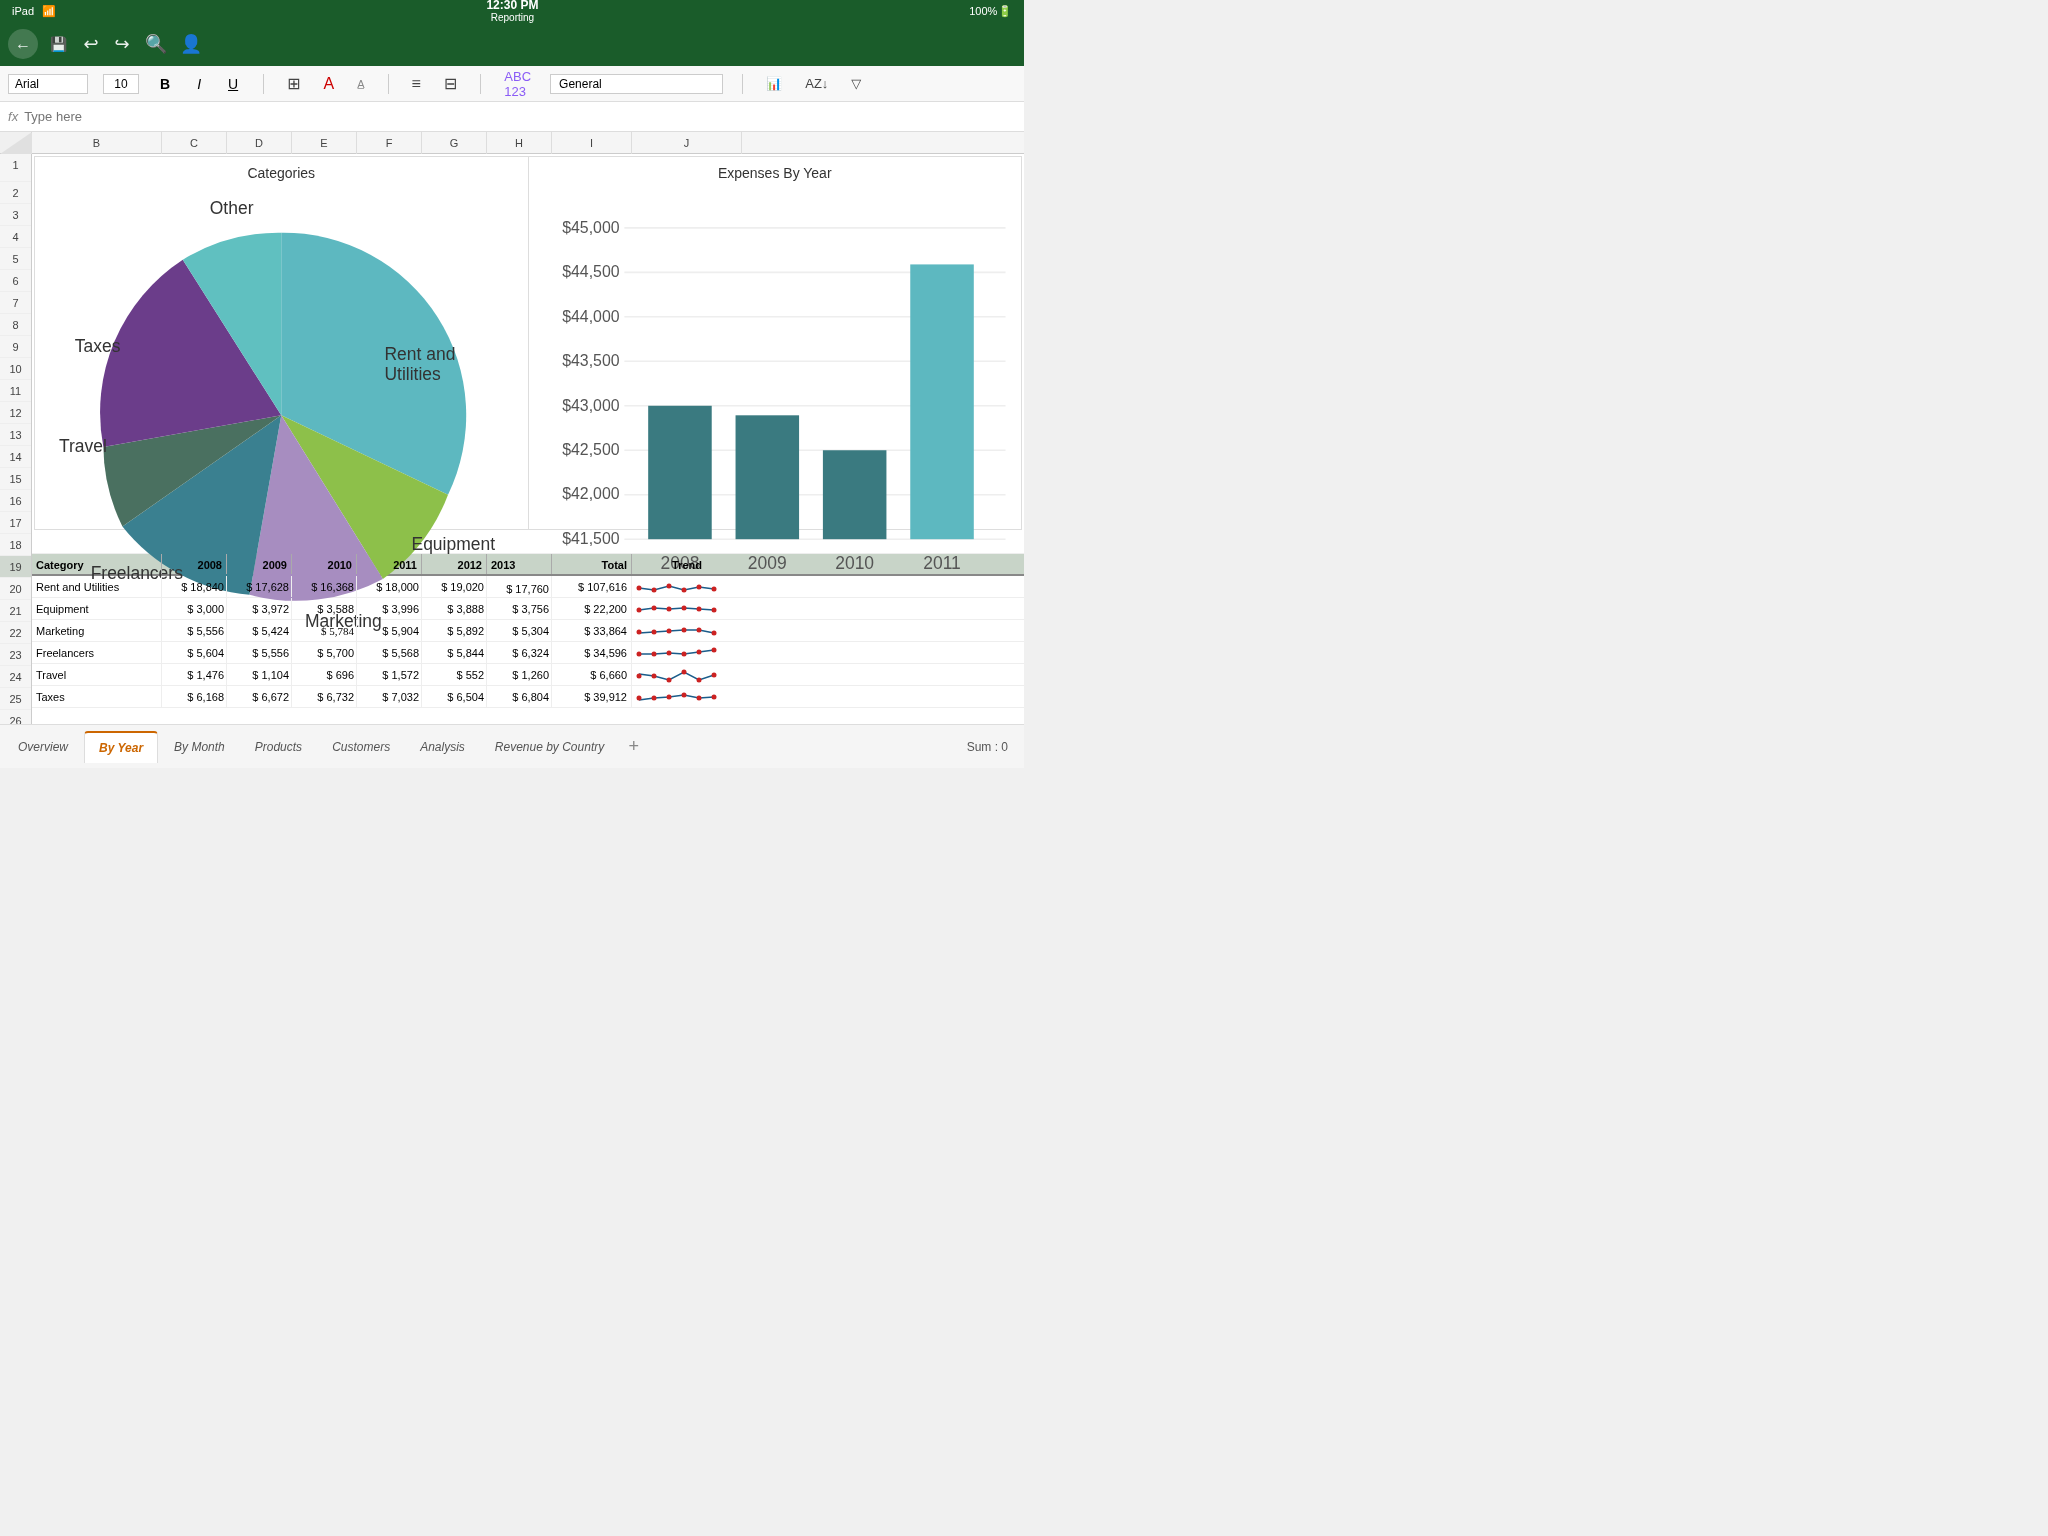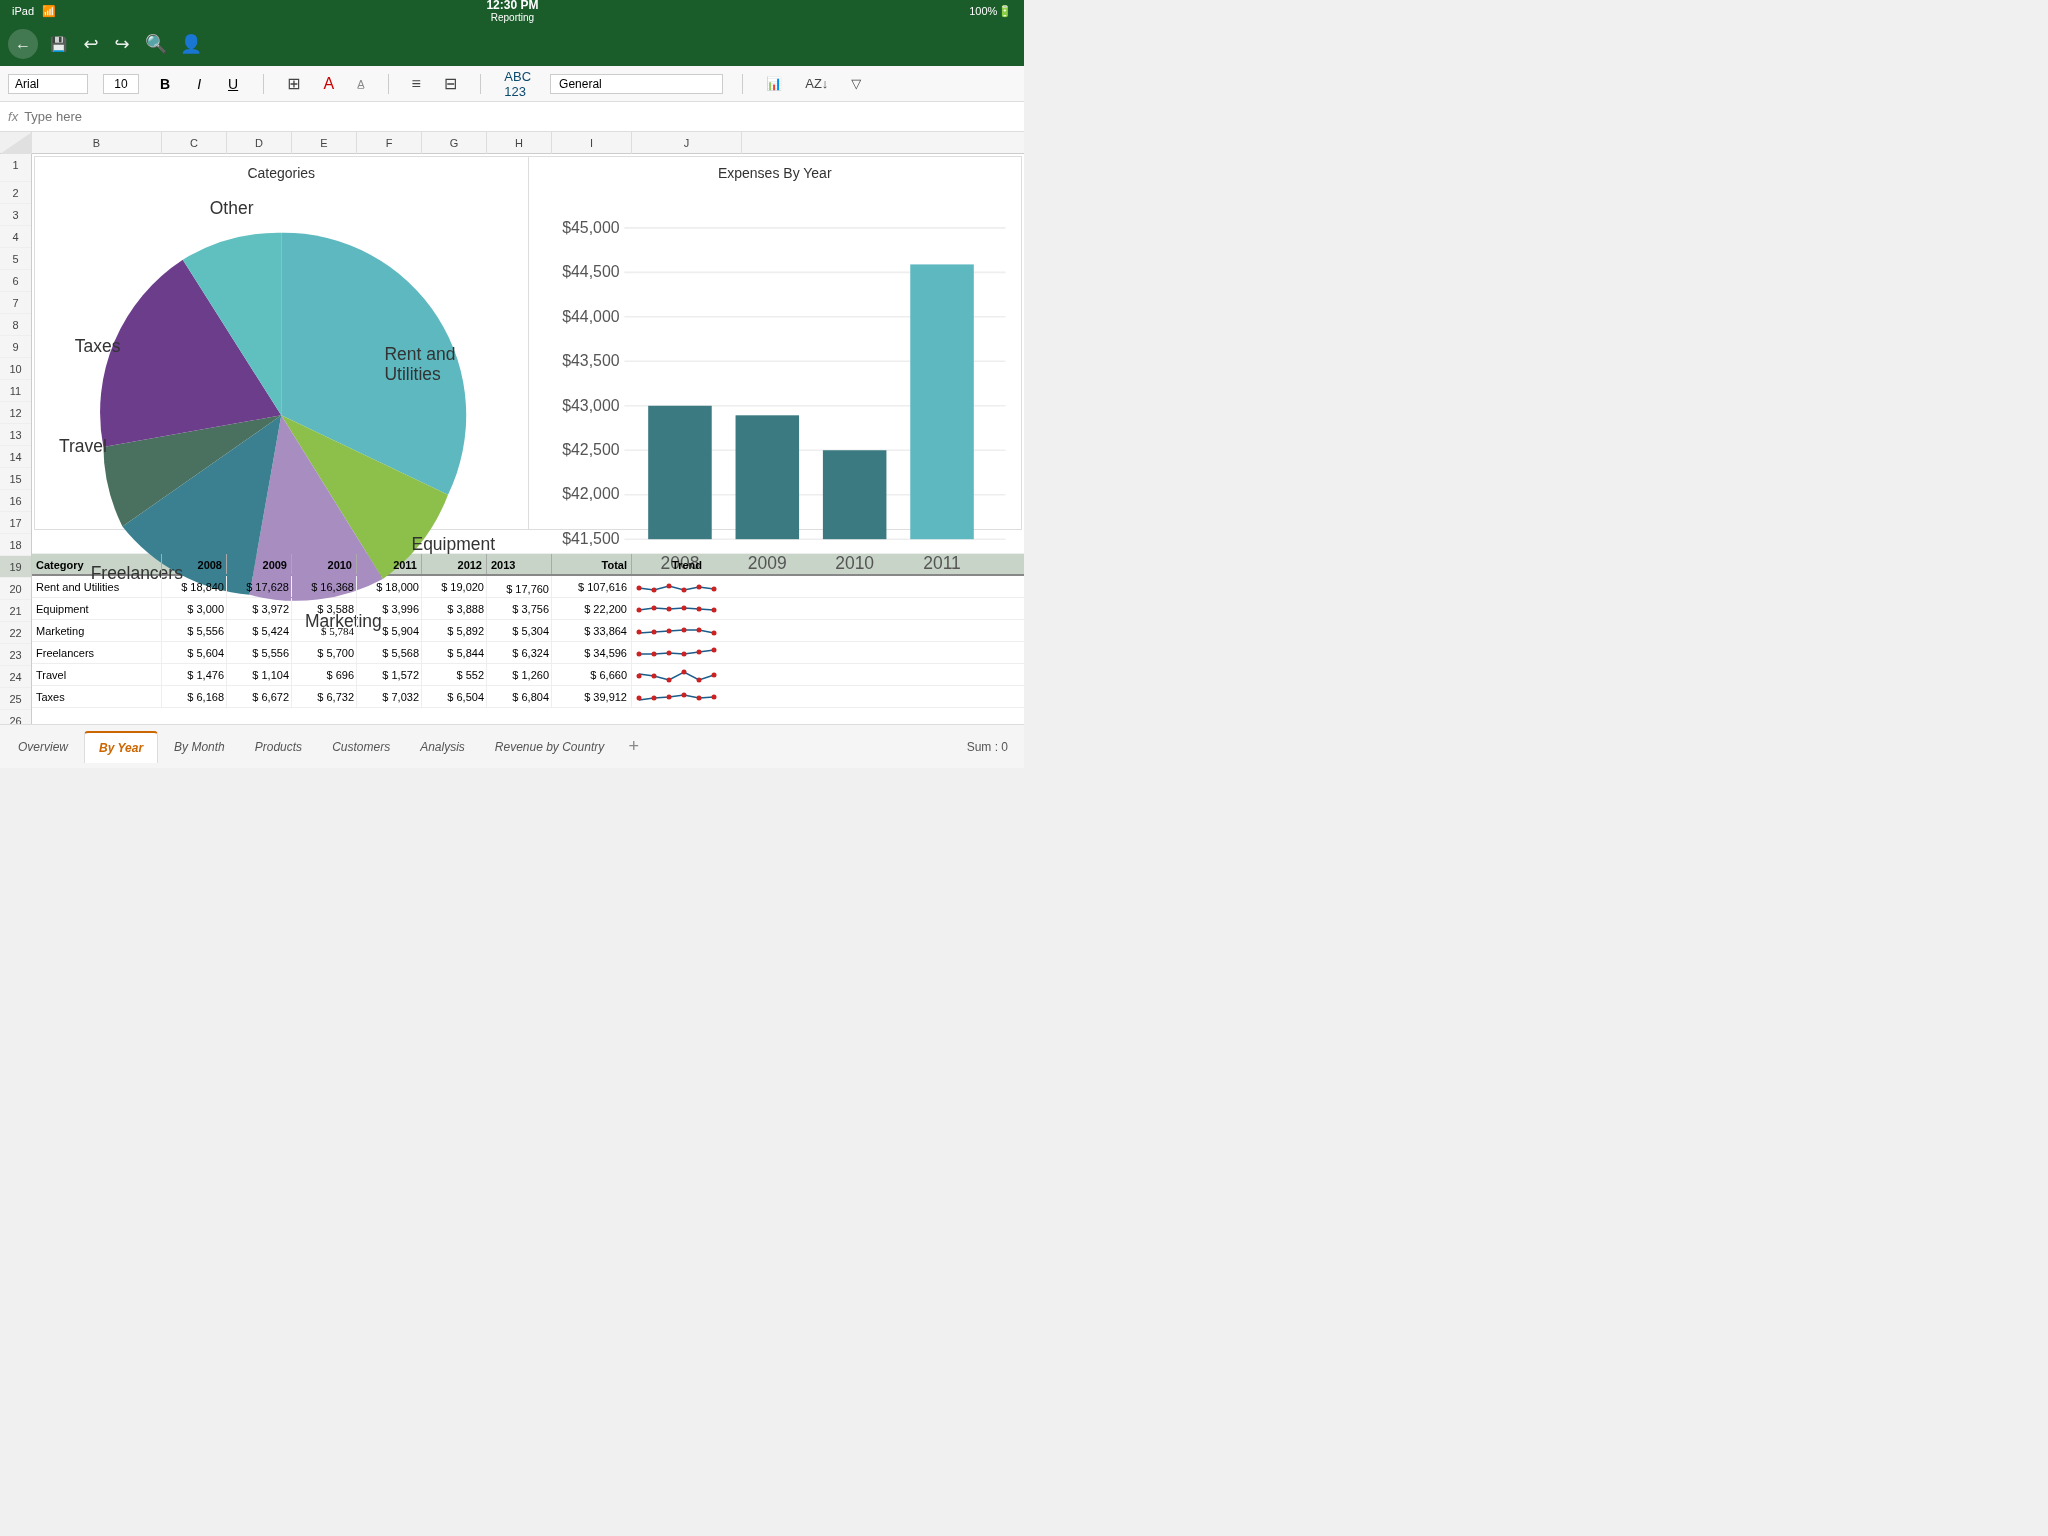--- a/index.html
+++ b/index.html
@@ -160,21 +160,21 @@
   <button class="fmt-btn italic">I</button>
   <button class="fmt-btn underline">U</button>
   <div class="divider"></div>
   <span class="format-icon">⊞</span>
   <span class="format-icon" style="color:#cc0000; font-size:16px;">A</span>
   <span class="format-icon" style="color:#888; font-size:11px;">A̲</span>
   <div class="divider"></div>
   <span class="format-icon">≡</span>
   <span class="format-icon">⊟</span>
   <div class="divider"></div>
-  <span class="format-icon" style="font-size:13px; color:#0c4a6e;">ABC<br>123</span>
+  <span class="format-icon" style="font-size:13px; color:#8b5cf6;">ABC<br>123</span>
   <input class="number-format" value="General" style="">
   <div class="divider"></div>
   <span class="format-icon" style="font-size:13px;">📊</span>
   <span class="format-icon" style="font-size:13px;">AZ↓</span>
   <span class="format-icon" style="font-size:13px;">▽</span>
 </div>
 
 <div class="formula-bar">
   <span class="fx-label">f<span style="font-style:italic;">x</span></span>
   <input class="formula-input" placeholder="Type here" style="">

